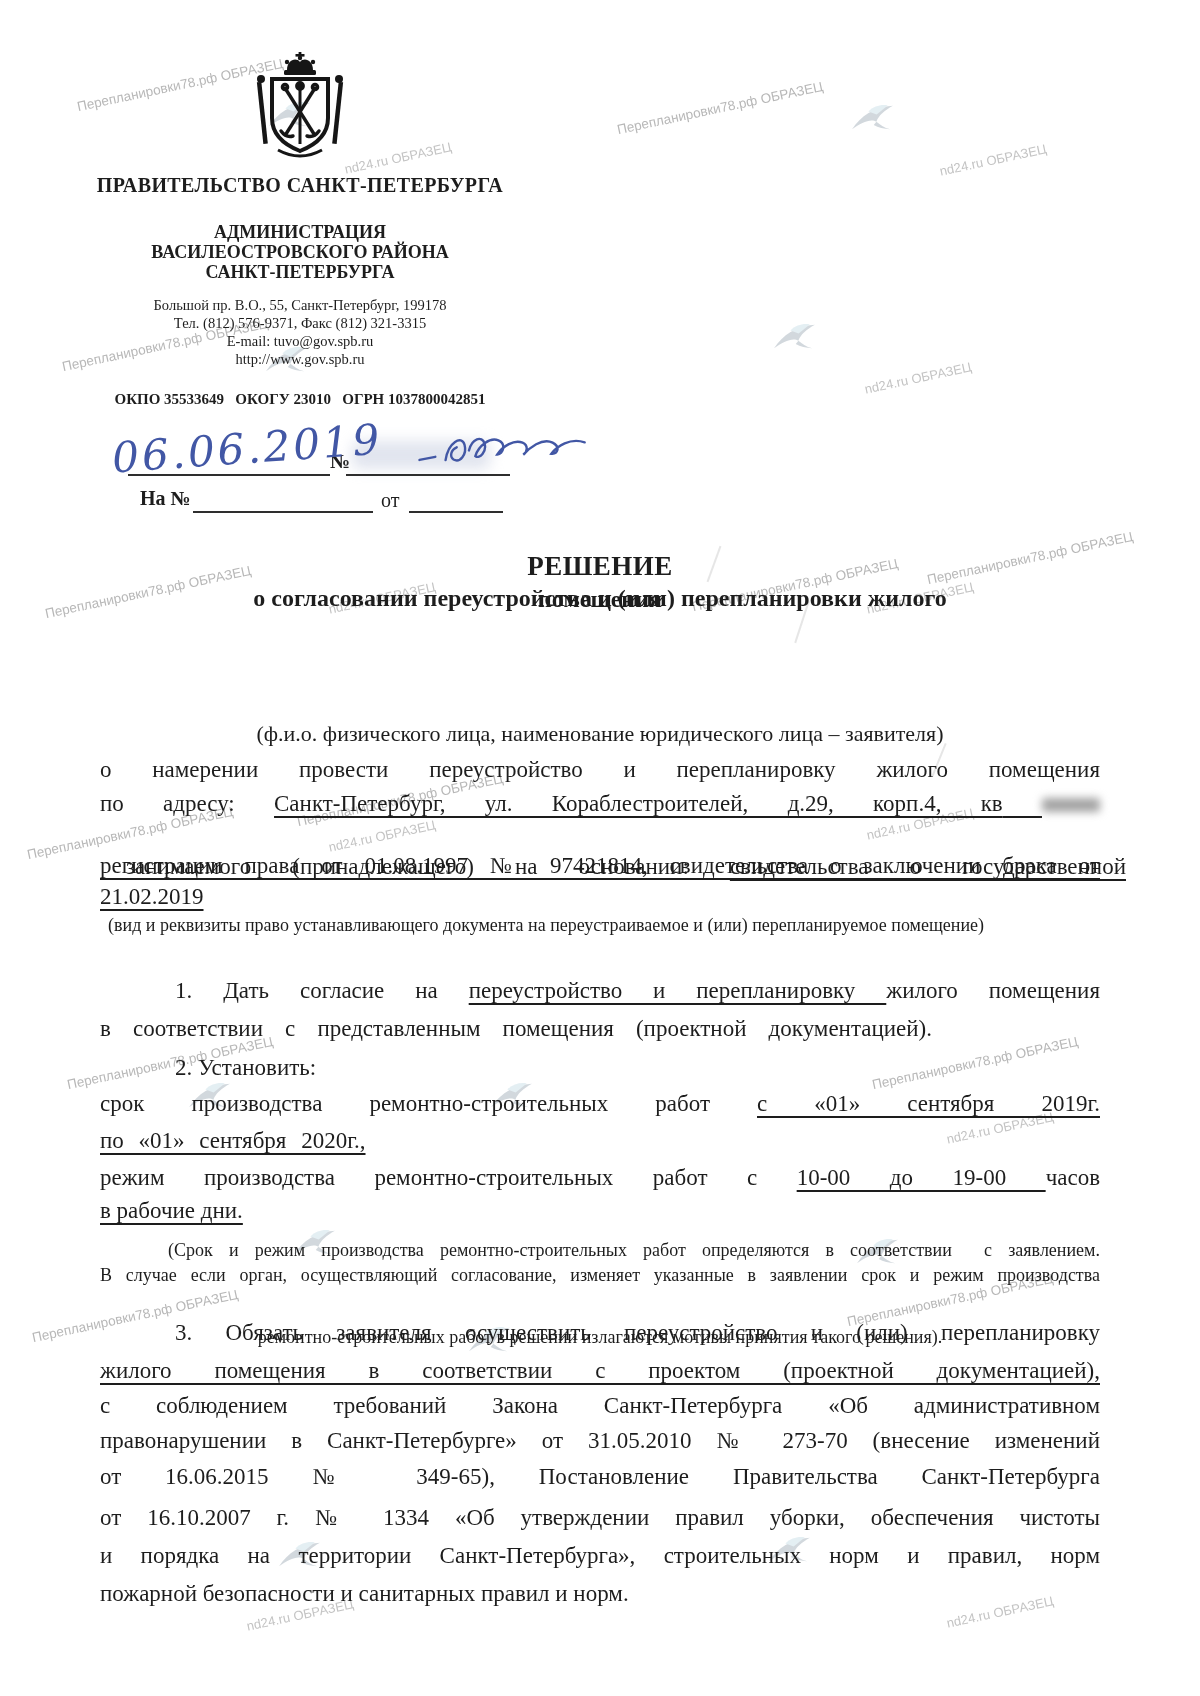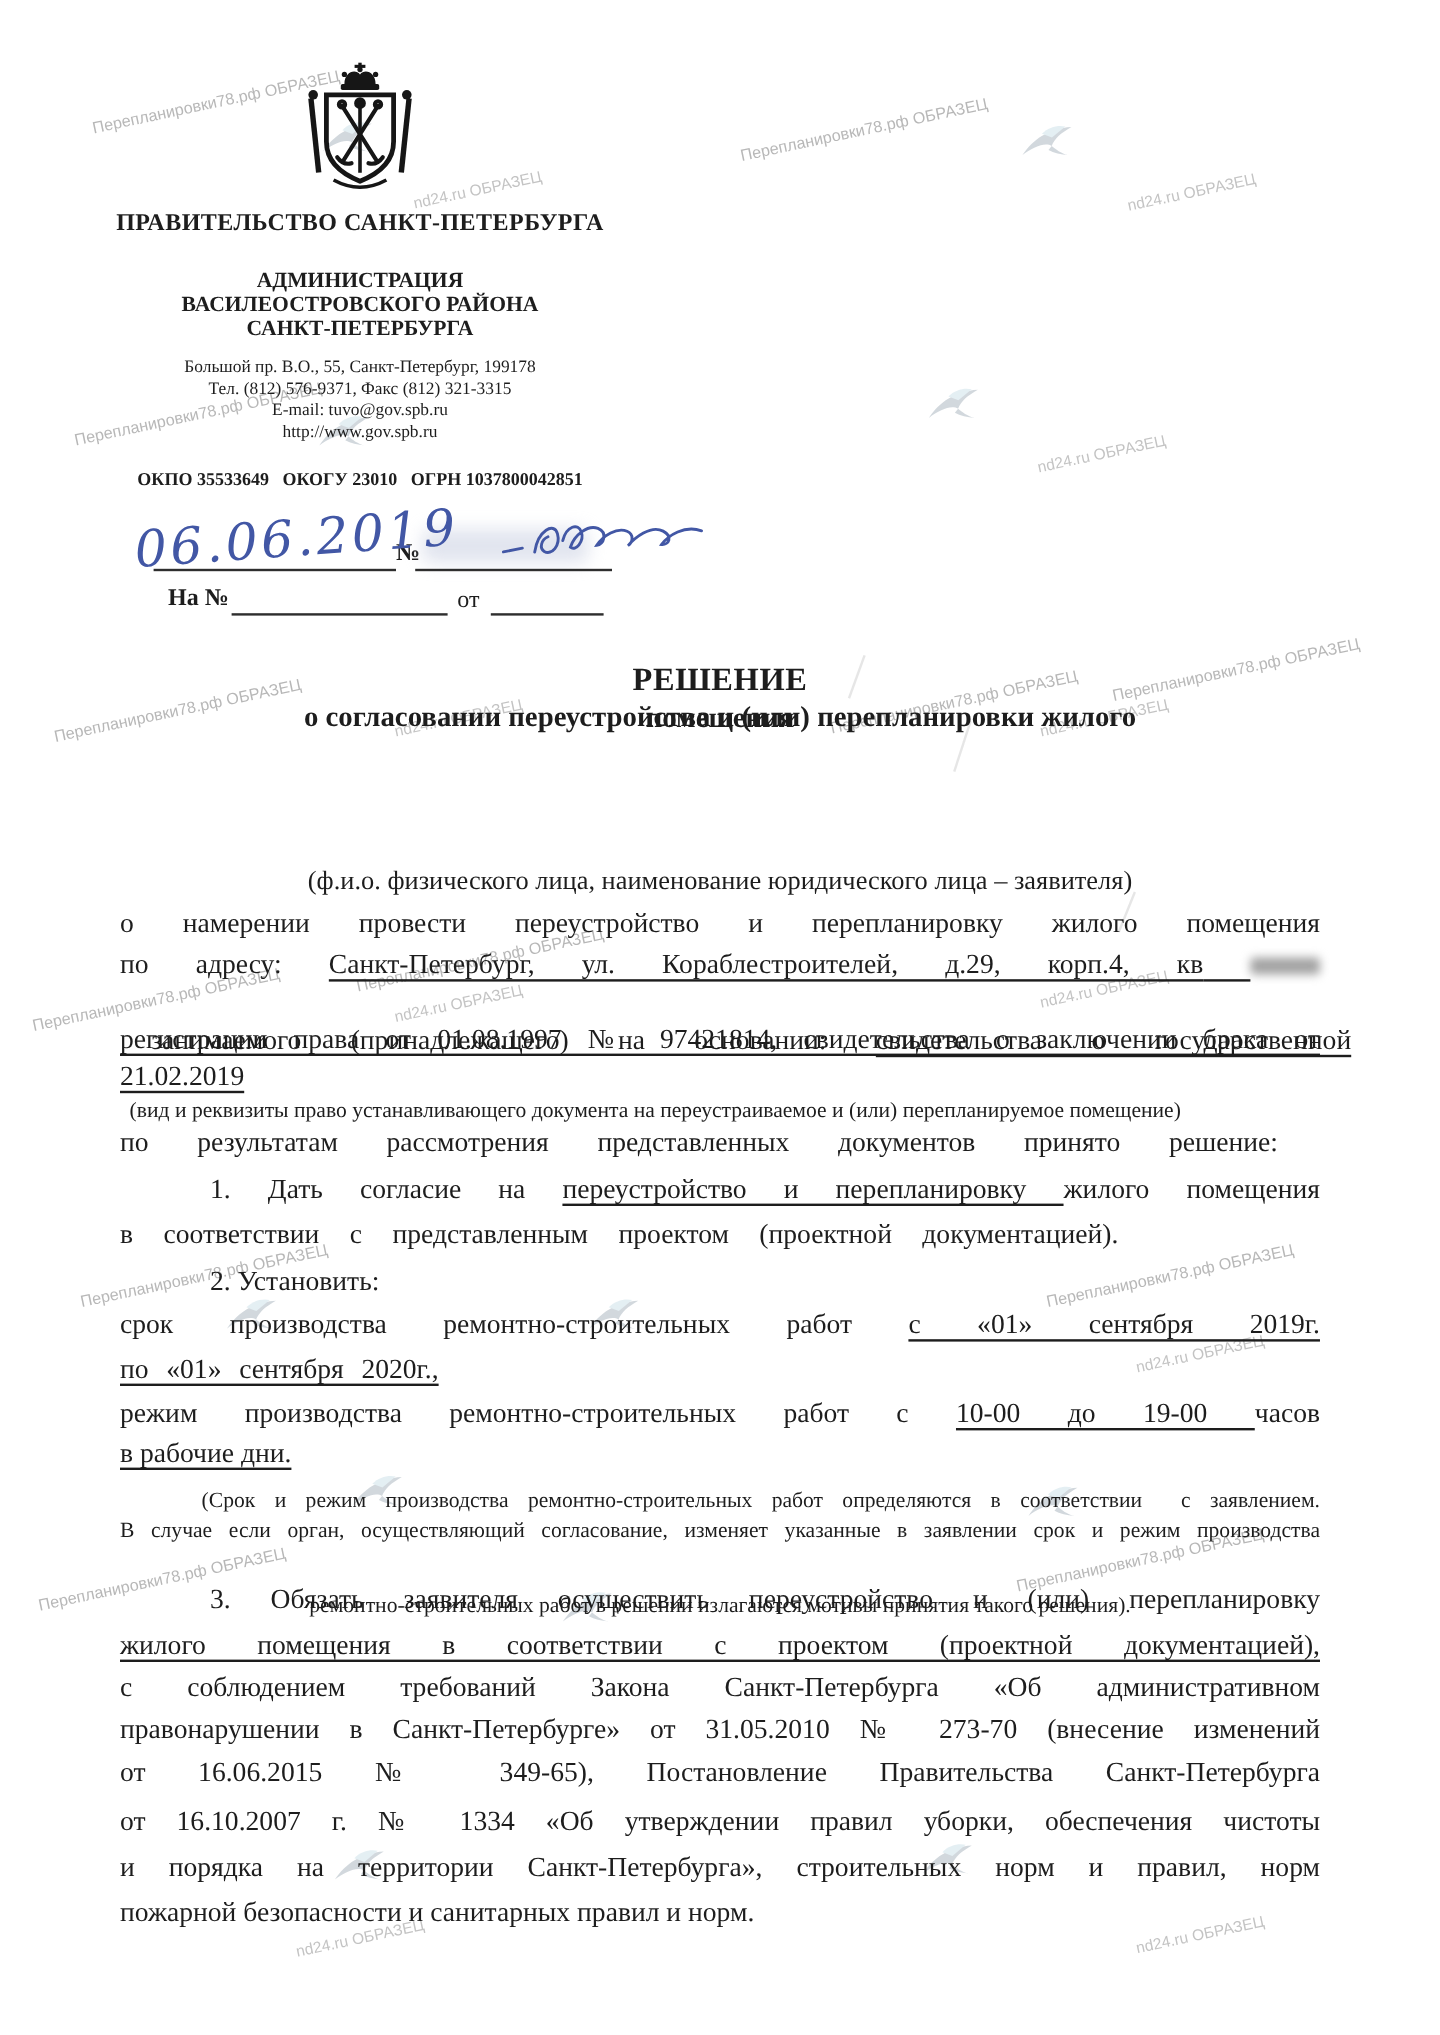--- a/index.html
+++ b/index.html
@@ -214,28 +214,25 @@
   </div>
   <div class="body-line just" style="top:851px;">
     <span class="u">регистрации права от 01.08.1997 № 97421814, свидетельства о заключении брака от</span>
   </div>
   <div class="body-line" style="top:882px;">
     <span class="u">21.02.2019</span>
   </div>
   <div class="body-line small" style="top:913px;left:108px;">
     <span>(вид и реквизиты право устанавливающего документа на переустраиваемое и (или) перепланируемое помещение)</span>
   </div>
-  <div class="body-line just" style="top:937px;width:965px;">
-    <span>по результатам рассмотрения представленных документов принято решение:</span>
-  </div>
   <div class="body-line just ind" style="top:976px;">
     <span>1. Дать согласие на </span><span class="u">переустройство и перепланировку </span><span>жилого помещения</span>
   </div>
   <div class="body-line just" style="top:1014px;width:832px;">
-    <span>в соответствии с представленным проектом (проектной документацией).</span>
+    <span>в соответствии с представленным помещения (проектной документацией).</span>
   </div>
   <div class="body-line ind" style="top:1053px;">
     <span>2. Установить:</span>
   </div>
   <div class="body-line just" style="top:1089px;">
     <span>срок производства ремонтно-строительных работ </span><span class="u">с «01» сентября 2019г.</span>
   </div>
   <div class="body-line ws" style="top:1126px;">
     <span class="u">по «01» сентября 2020г.,</span>
   </div>

